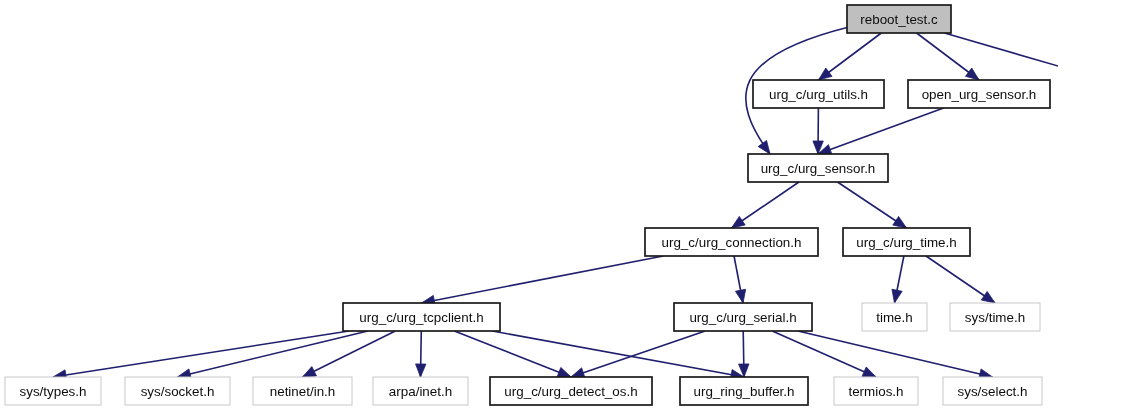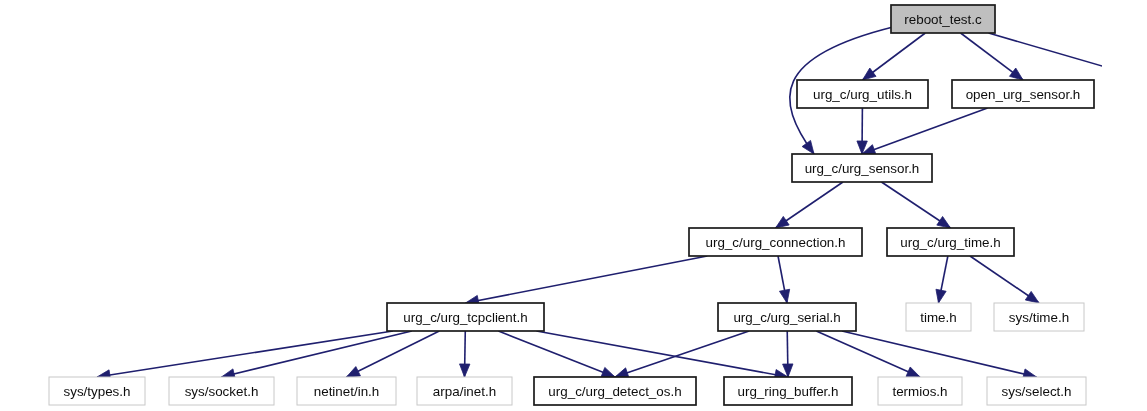--- a/index.html
+++ b/index.html
@@ -9,21 +9,20 @@
   }
   body {
     font-family: "Liberation Sans", sans-serif;
   }
   #graph-wrap {
     position: relative;
     width: 1058px;
     height: 411px;
     background: #ffffff;
     overflow: hidden;
-    padding-left: 44px;
   }
   svg#graph {
     display: block;
     width: 1147px;
     height: 411px;
   }
   .edge-path {
     fill: none;
     stroke: #1f1f6e;
     stroke-width: 1.6;

